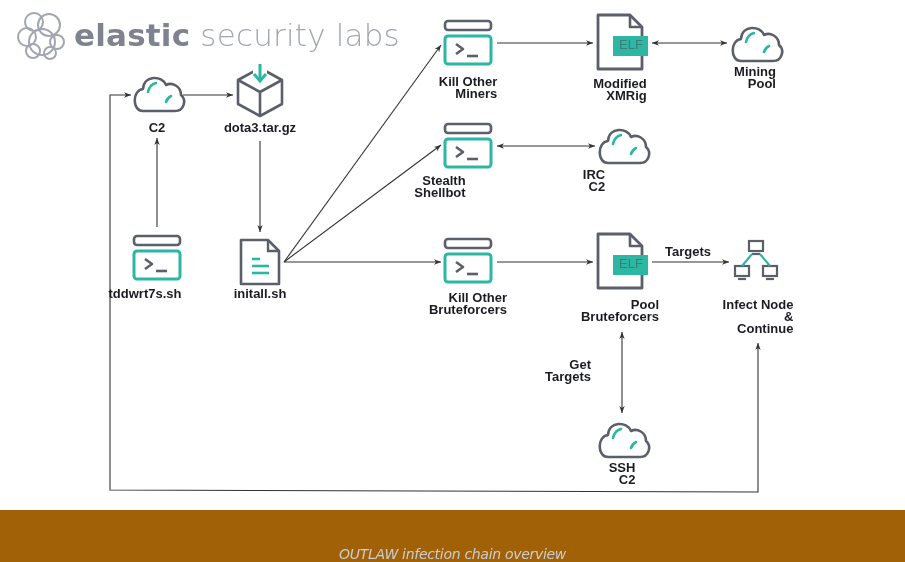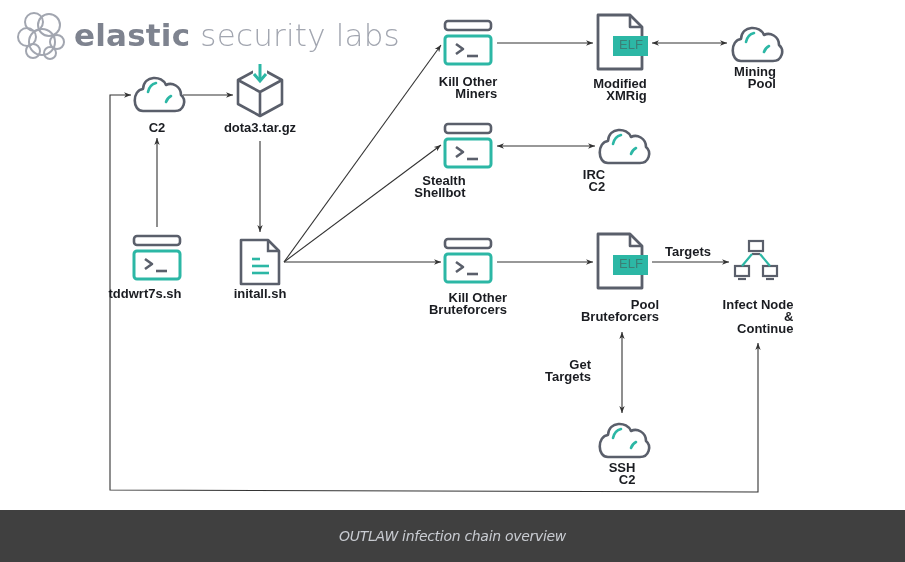--- a/index.html
+++ b/index.html
@@ -5,22 +5,22 @@
   html, body { margin: 0; padding: 0; }
   body { width: 905px; height: 562px; background: #ffffff; position: relative; overflow: hidden;
          font-family: "Liberation Sans", sans-serif; }
   #diagram { position: absolute; left: 0; top: 0; width: 905px; height: 510px; }
   .lbl { position: absolute; font-family: "Liberation Sans", sans-serif; font-weight: bold;
          font-size: 13px; color: #1a1c21; text-align: right; line-height: 12px; transform: translateX(-50%); white-space: pre; }
   .logo { position: absolute; left: 16px; top: 8px; height: 54px; display: flex; align-items: center; }
   .logo-text { font-family: "DejaVu Sans", sans-serif; font-size: 31px; color: #8e939e; letter-spacing: 0.2px; margin-left: 6px; }
   .logo-text b { font-weight: 600; color: #7e838f; }
   .logo-text span { font-weight: 300; color: #a2a6b0; }
-  .caption-bar { position: absolute; left: 0; top: 510px; width: 905px; height: 52px; background: #404040;
-                 display: flex; align-items: center; justify-content: center; }
+  .caption-bar { position: absolute; left: 0; top: 510px; width: 905px; height: 52px; background: #a16207;
+                 display: flex; align-items: flex-end; justify-content: center; }
   .caption { font-family: "DejaVu Sans", sans-serif; font-style: italic; font-size: 14px; color: #c9ccd2; letter-spacing: -0.3px; }
 </style>
 </head>
 <body>
 
 <div class="logo">
   <svg width="52" height="52" viewBox="0 0 52 52">
     <g fill="none" stroke="#a2a6b0" stroke-width="2">
       <circle cx="18" cy="13" r="9"></circle>
       <circle cx="33" cy="16" r="11"></circle>

